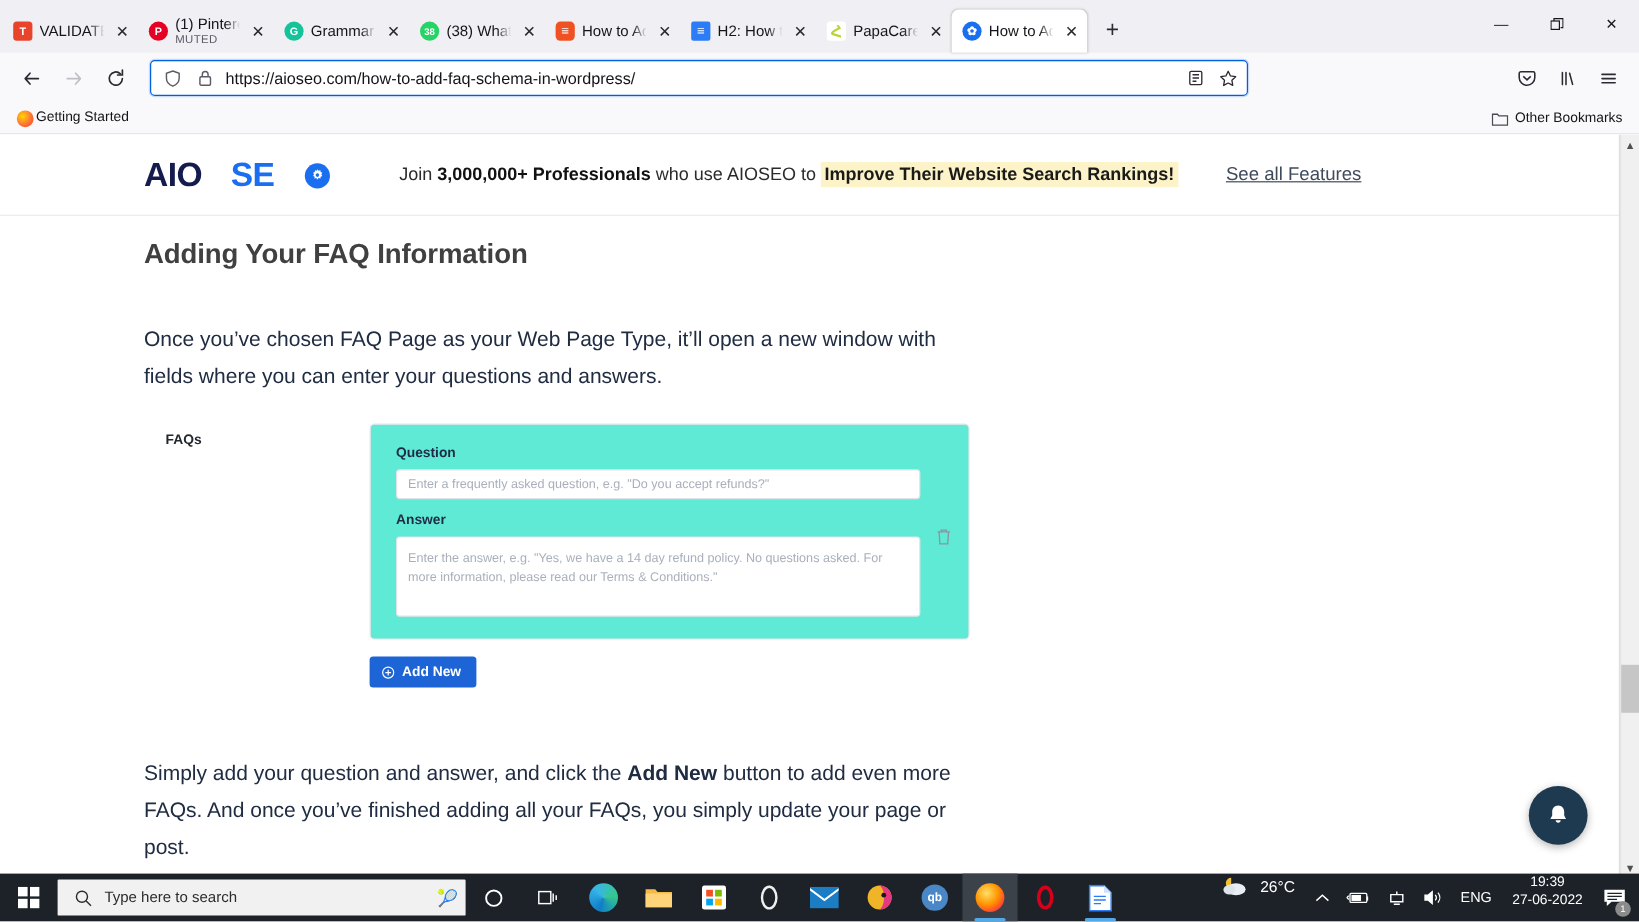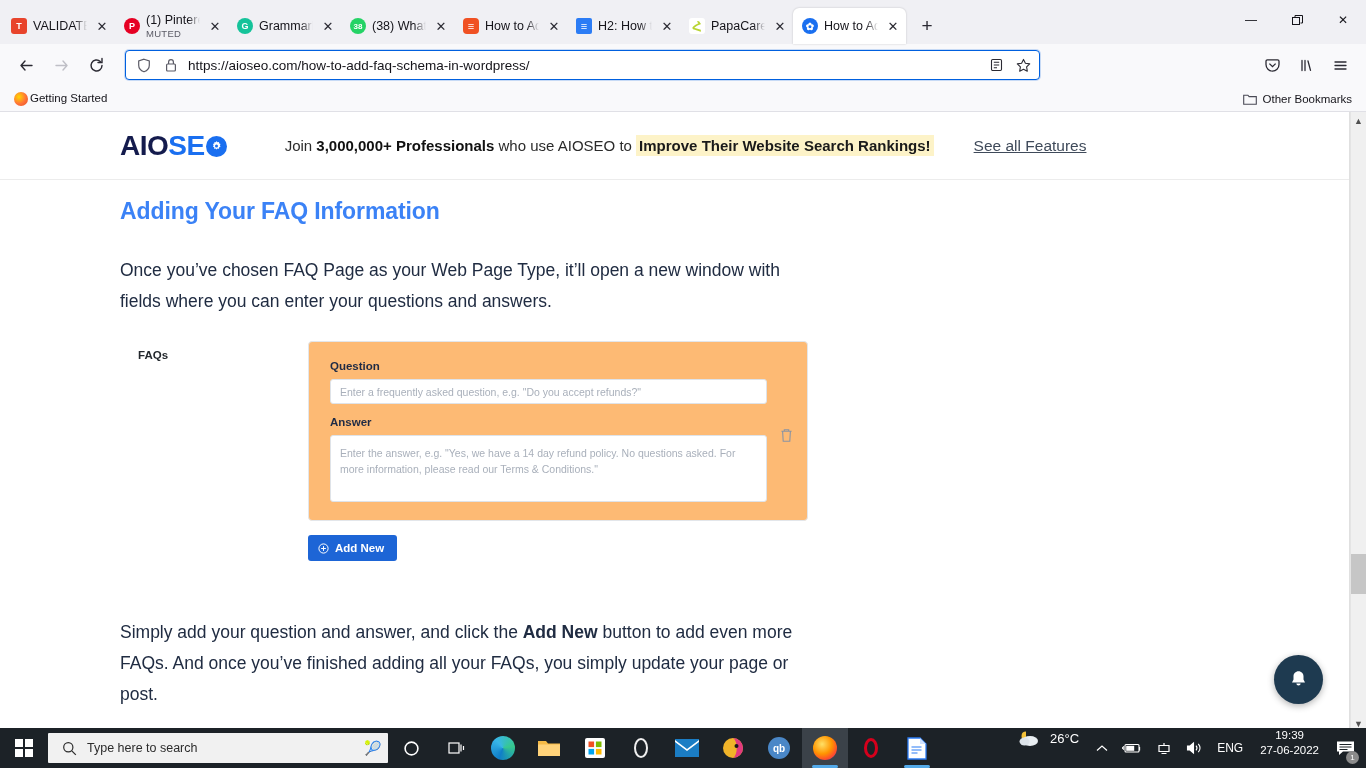--- a/index.html
+++ b/index.html
@@ -93,54 +93,54 @@
     position: relative; height: 620px; background: #fff; overflow: hidden;
   }
   .page { width: 1350px; }
 
   .promo {
     height: 68px; background: #fff;
     display: flex; align-items: center;
     padding-left: 120px; gap: 0;
     border-bottom: 1px solid #ececec;
   }
-  .logo { font-size: 28px; font-weight: 800; letter-spacing: -0.5px; display:flex; align-items:center; }
+  .logo { font-size: 28px; font-weight: 800; letter-spacing: -0.5px; display:flex; align-items:center;gap:24px; }
   .logo .a { color: #141b4d; }
   .logo .b { color: #1a6ff0; }
   .logo .gear {
     width: 21px; height: 21px; border-radius: 50%; background: #1a6ff0;
     display: inline-flex; align-items: center; justify-content: center;
     margin-left: 1px; position: relative; top: 1px;
   }
   .promo-text { margin-left: 58px; font-size: 15px; color: #2b2b2b; }
   .promo-text b { color: #111; }
   .hl { background: #fdf3c8; padding: 2px 3px; font-weight: 700; color:#1a1a1a; }
   .cta {
     margin-left: 36px; background: #12a05c; color: #fff;
     font-size: 15px; font-weight: 700; padding: 12px 22px; border-radius: 5px;
   }
   .features { margin-left: 40px; font-size: 15.5px; color: #3f4a5a; text-decoration: underline; }
 
   .content { padding: 18px 0 0 120px; width: 900px; }
   h1.art {
-    font-size: 23px; color: #3b82f6; font-weight: 700; margin-bottom: 30px;
+    font-size: 23px; color: #404040; font-weight: 700; margin-bottom: 42px;
     letter-spacing: -0.1px;
   }
   p.art {
     font-size: 17.5px; color: #202c42; line-height: 31px; margin-bottom: 12px;
     max-width: 690px;
   }
   p.art b { font-weight: 700; }
 
   
   .shot { position: relative; margin: 24px 0 0 0; width: 700px; }
   .shot-label { position: absolute; left: 18px; top: 8px; font-size: 11.5px; font-weight: 700; color: #23282d; }
   .faqcard {
     margin-left: 188px; width: 500px;
-    background: #fdba74; border: 1px solid #e3e6ea; border-radius: 4px;
+    background: #5eead4; border: 1px solid #e3e6ea; border-radius: 4px;
     padding: 18px 20px 18px 21px; position: relative;
   }
   .fieldlabel { font-size: 11.5px; font-weight: 700; color: #1f2b45; margin-bottom: 7px; }
   .qinput {
     height: 25px; background: #fff; border: 1px solid #dfe3e8; border-radius: 3px;
     font-size: 10.5px; color: #a9b0bb; display: flex; align-items: center; padding: 0 9px;
     margin-bottom: 12px; width: 437px;
   }
   .ainput {
     height: 67px; background: #fff; border: 1px solid #dfe3e8; border-radius: 3px;

